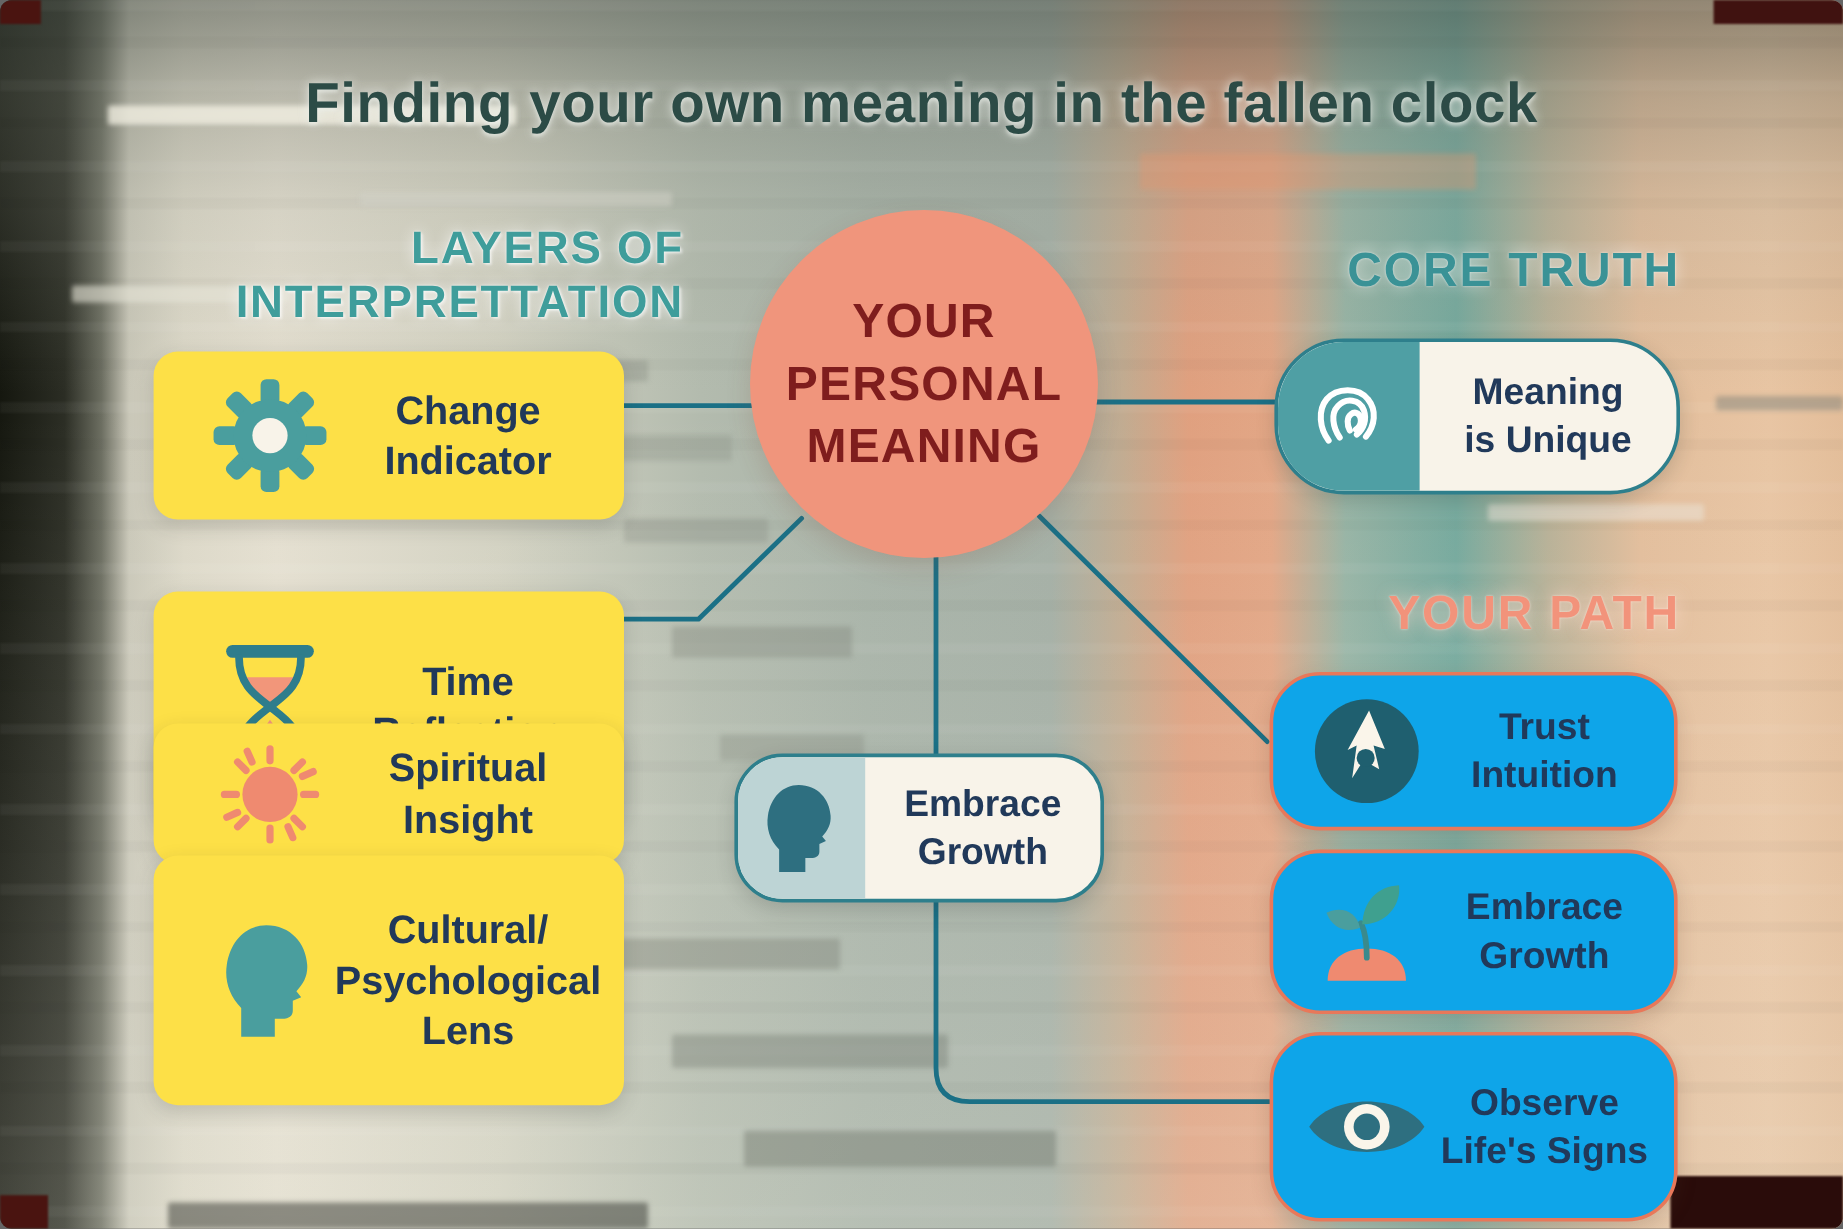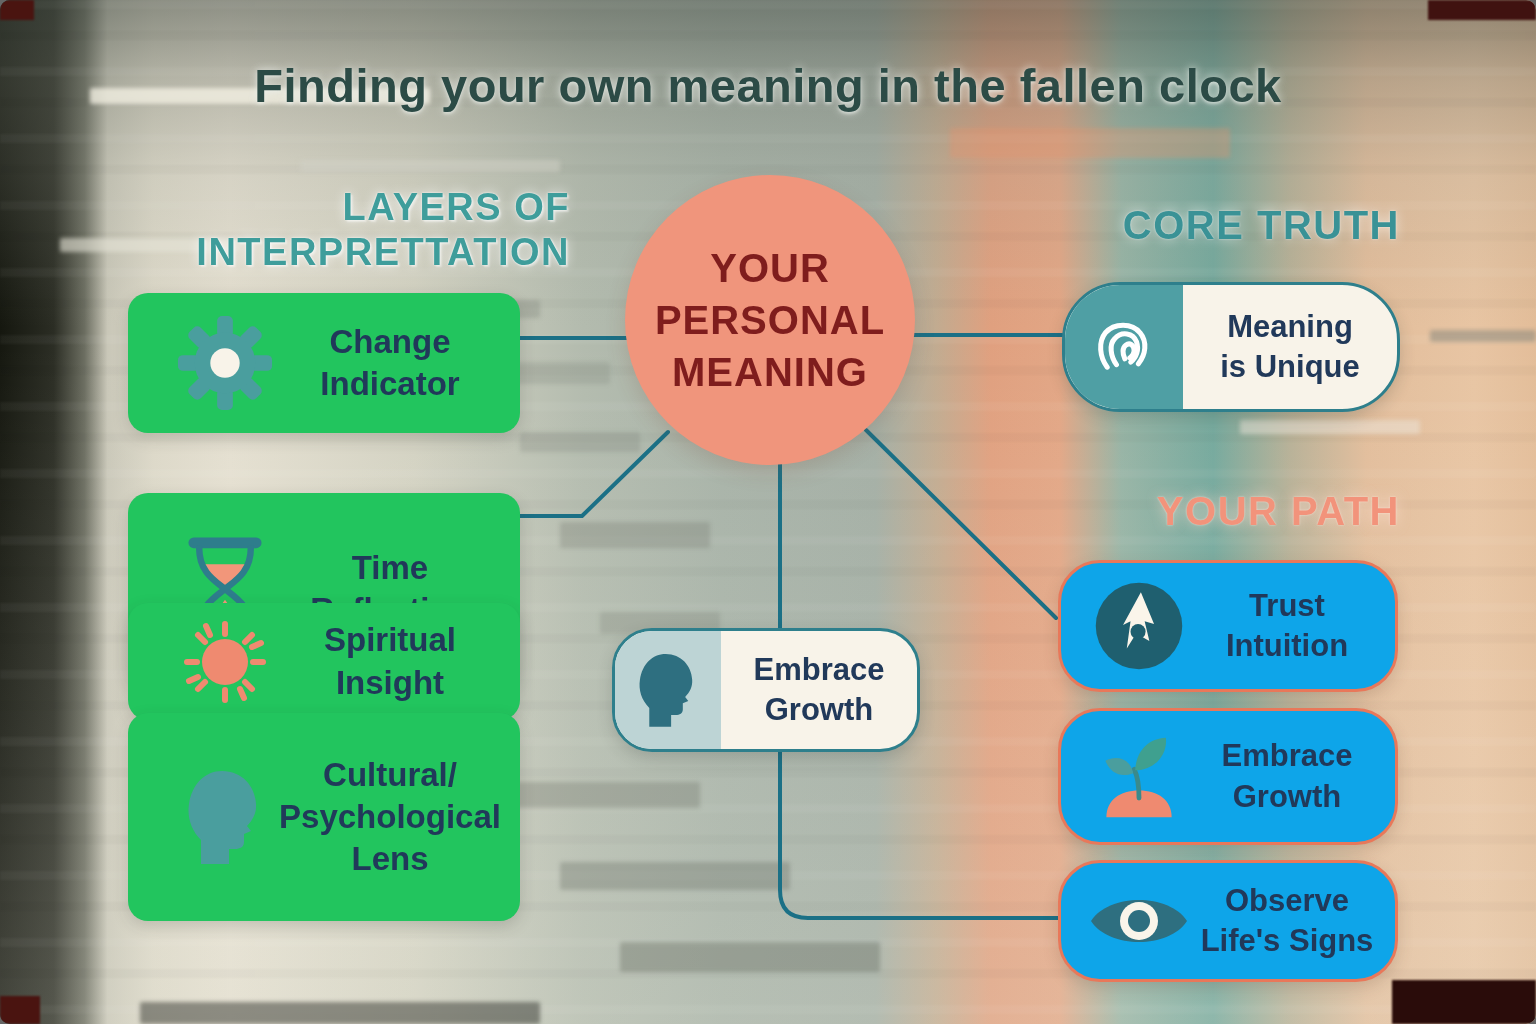--- a/index.html
+++ b/index.html
@@ -44,21 +44,21 @@
   }
   .heading-layers{left:130px;top:185px;width:440px;font-size:38px;color:#3f9d9b;
     text-shadow:0 0 2px #fff,0 0 12px rgba(255,255,255,.8),2px 2px 2px rgba(255,255,255,.45);}
   .heading-core{left:1050px;top:202px;width:350px;font-size:40px;color:#3a9296;
     text-shadow:0 0 2px rgba(255,255,255,.7),0 0 12px rgba(255,255,255,.6);}
   .heading-path{left:1060px;top:488px;width:340px;font-size:40px;color:#f2937b;
     text-shadow:0 0 2px rgba(255,236,226,.8),0 0 14px rgba(255,220,205,.75);}
   
   .lcard{
     position:absolute;left:128px;width:392px;z-index:2;
-    background:#22c55e;border-radius:20px;
+    background:#fde047;border-radius:20px;
     box-shadow:0 6px 16px rgba(40,45,40,.18);
     display:flex;align-items:center;padding:0 18px 0 44px;box-sizing:border-box;
   }
   .lcard .icon{flex:0 0 106px;display:flex;align-items:center;justify-content:center;}
   .lcard .label{flex:1;text-align:center;font-size:33px;font-weight:600;
     color:#21395a;line-height:1.28;}
   
   .circle{
     position:absolute;left:625px;top:175px;width:290px;height:290px;z-index:2;
     background:#f0957c;border-radius:50%;
@@ -255,21 +255,21 @@
         <path d="M16 92 C16 74 30 64 50 64 C70 64 84 74 84 92 Z" fill="#ef8a70"></path>
         <path d="M50 72 C50 58 49 50 45 42" stroke="#3a8a8c" stroke-width="5" fill="none" stroke-linecap="round"></path>
         <path d="M44 46 C31 51 20 46 15 33 C27 27 41 31 44 46 Z" fill="#4a9e9e"></path>
         <path d="M46 43 C47 23 59 10 78 9 C80 27 66 43 46 43 Z" fill="#3fa08f"></path>
       </svg>
     </span>
     <span class="label prelines">Embrace
 Growth</span>
   </div>
 
-  <div class="rcard" style="top:860px;height:122px;">
+  <div class="rcard" style="top:860px;height:158px;">
     <span class="icon">
       <svg width="104" height="76" viewBox="0 0 104 72">
         <path d="M4 36 C22 8 82 8 100 36 C82 64 22 64 4 36 Z" fill="#2e6f80"></path>
         <circle cx="52" cy="36" r="19" fill="#faf5ea"></circle>
         <circle cx="52" cy="36" r="11" fill="#2e6f80"></circle>
       </svg>
     </span>
     <span class="label prelines">Observe
 Life's Signs</span>
   </div>

